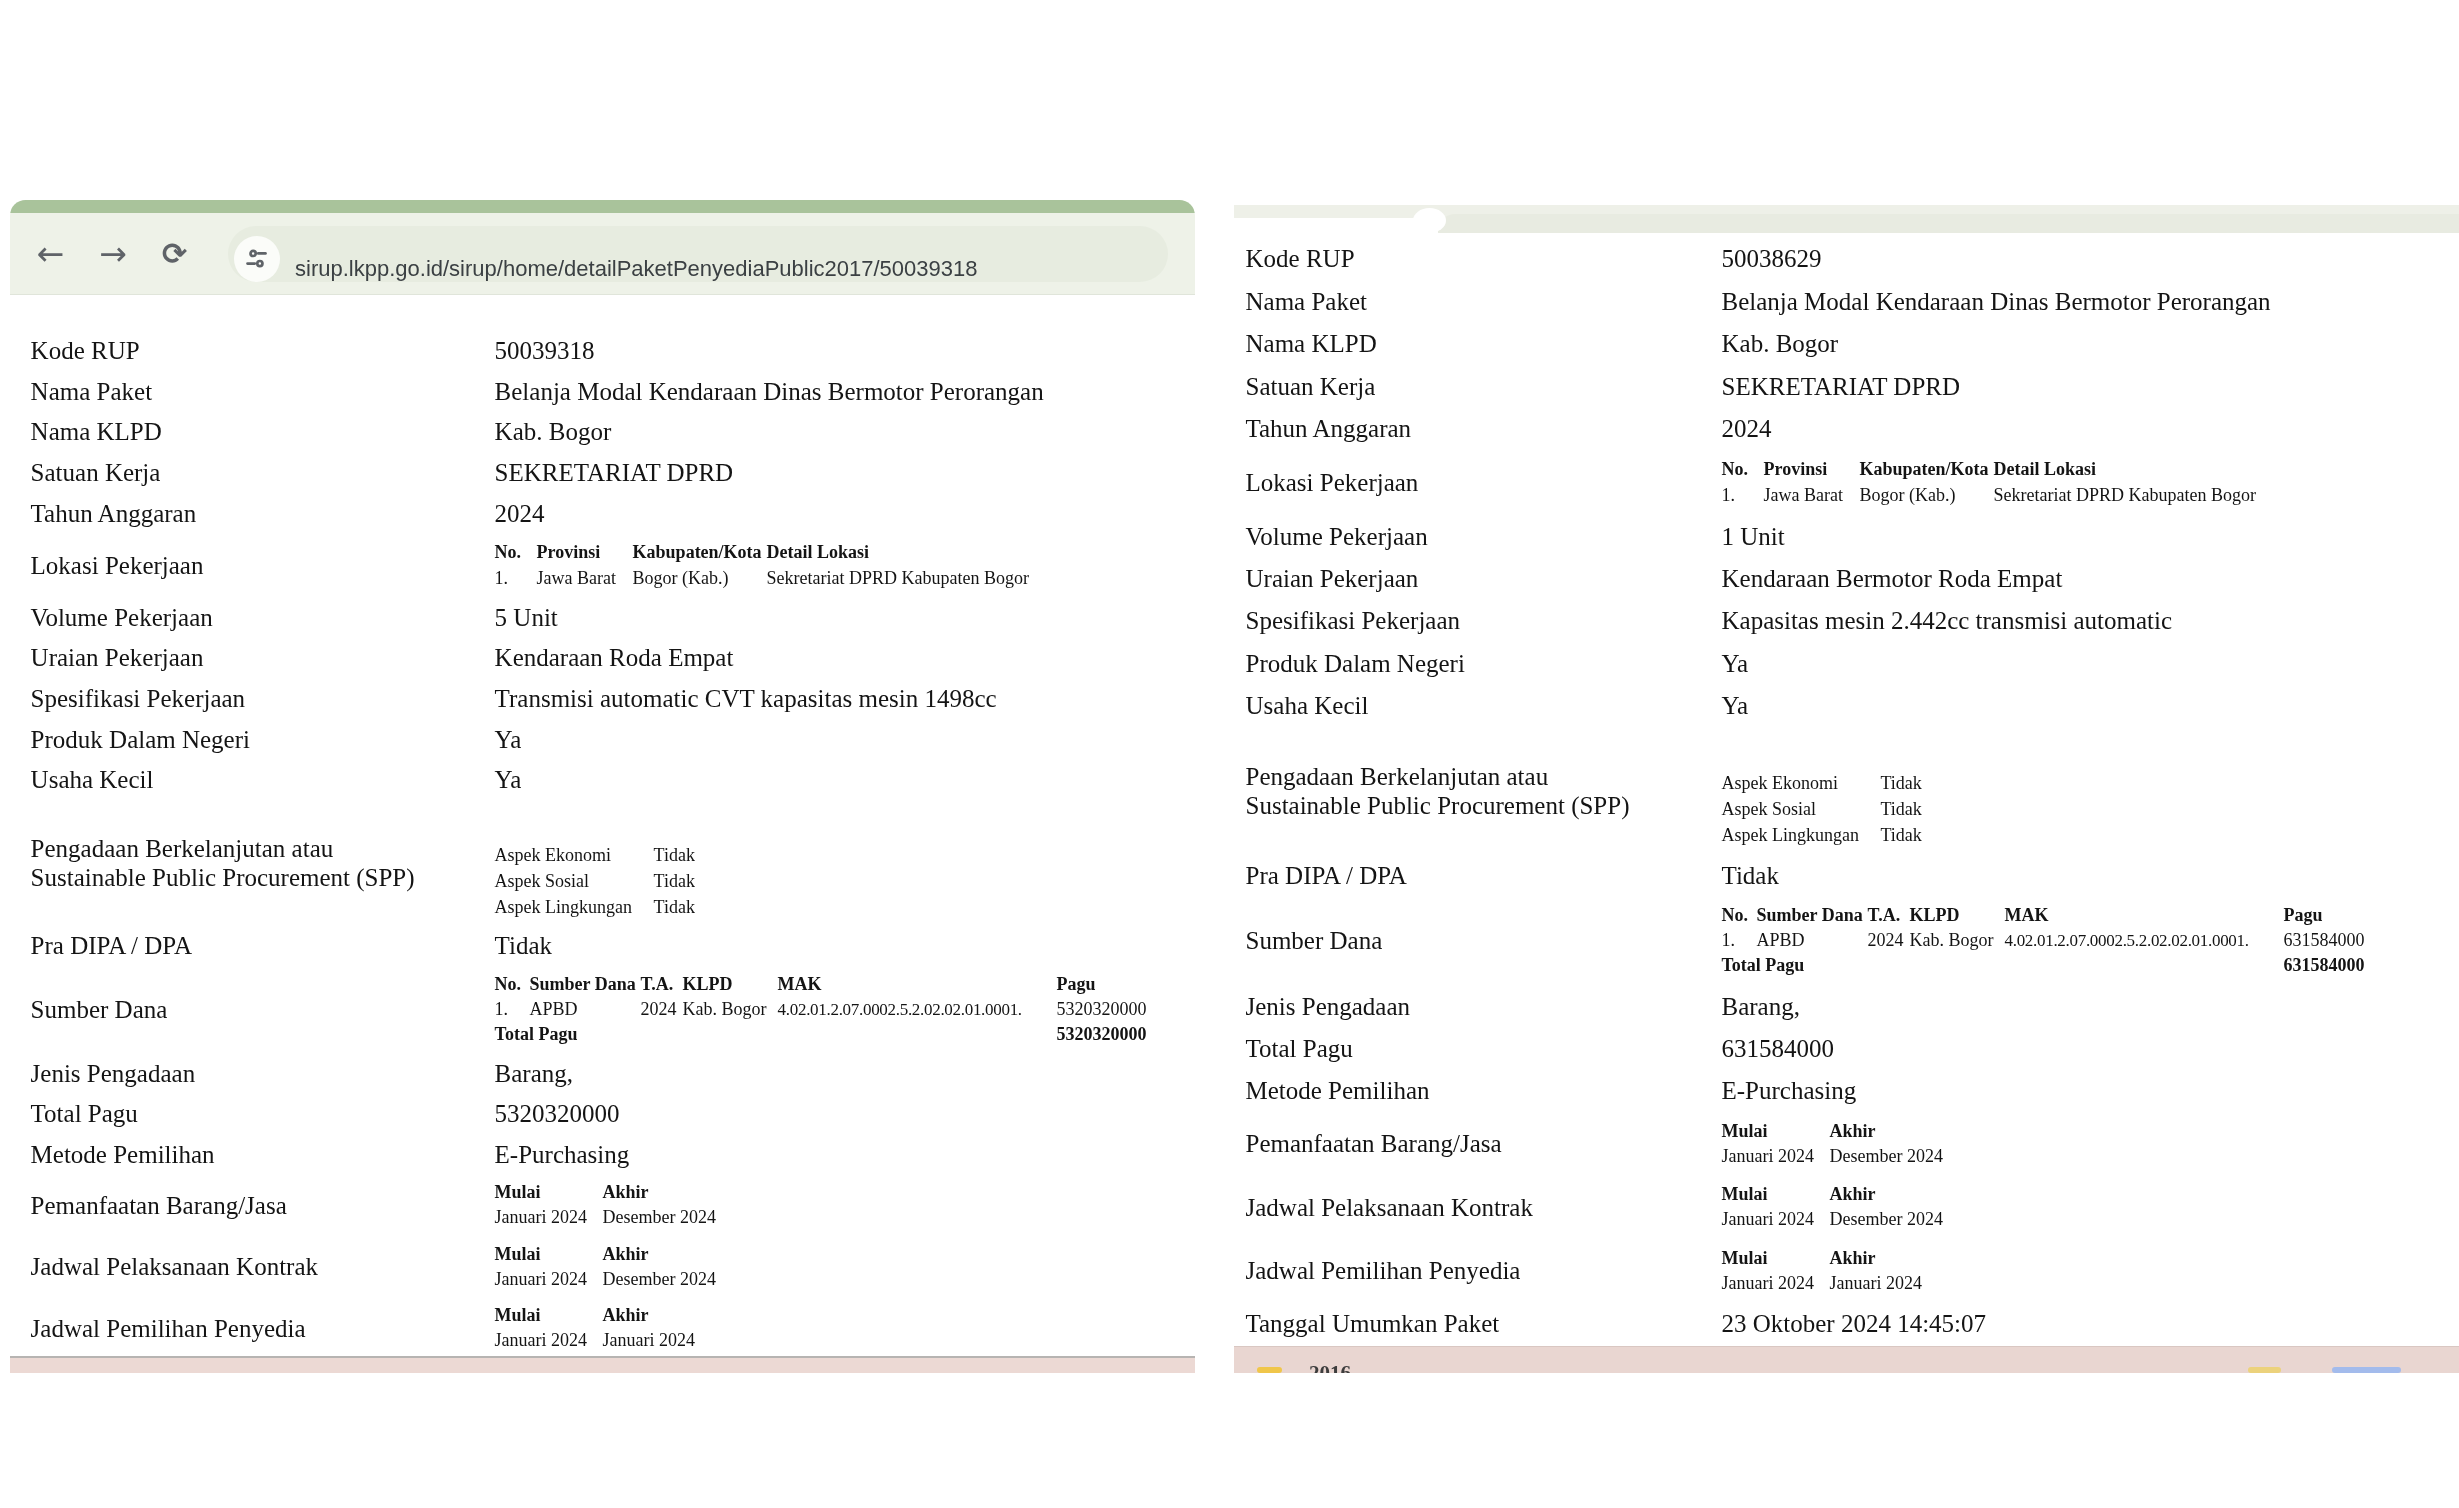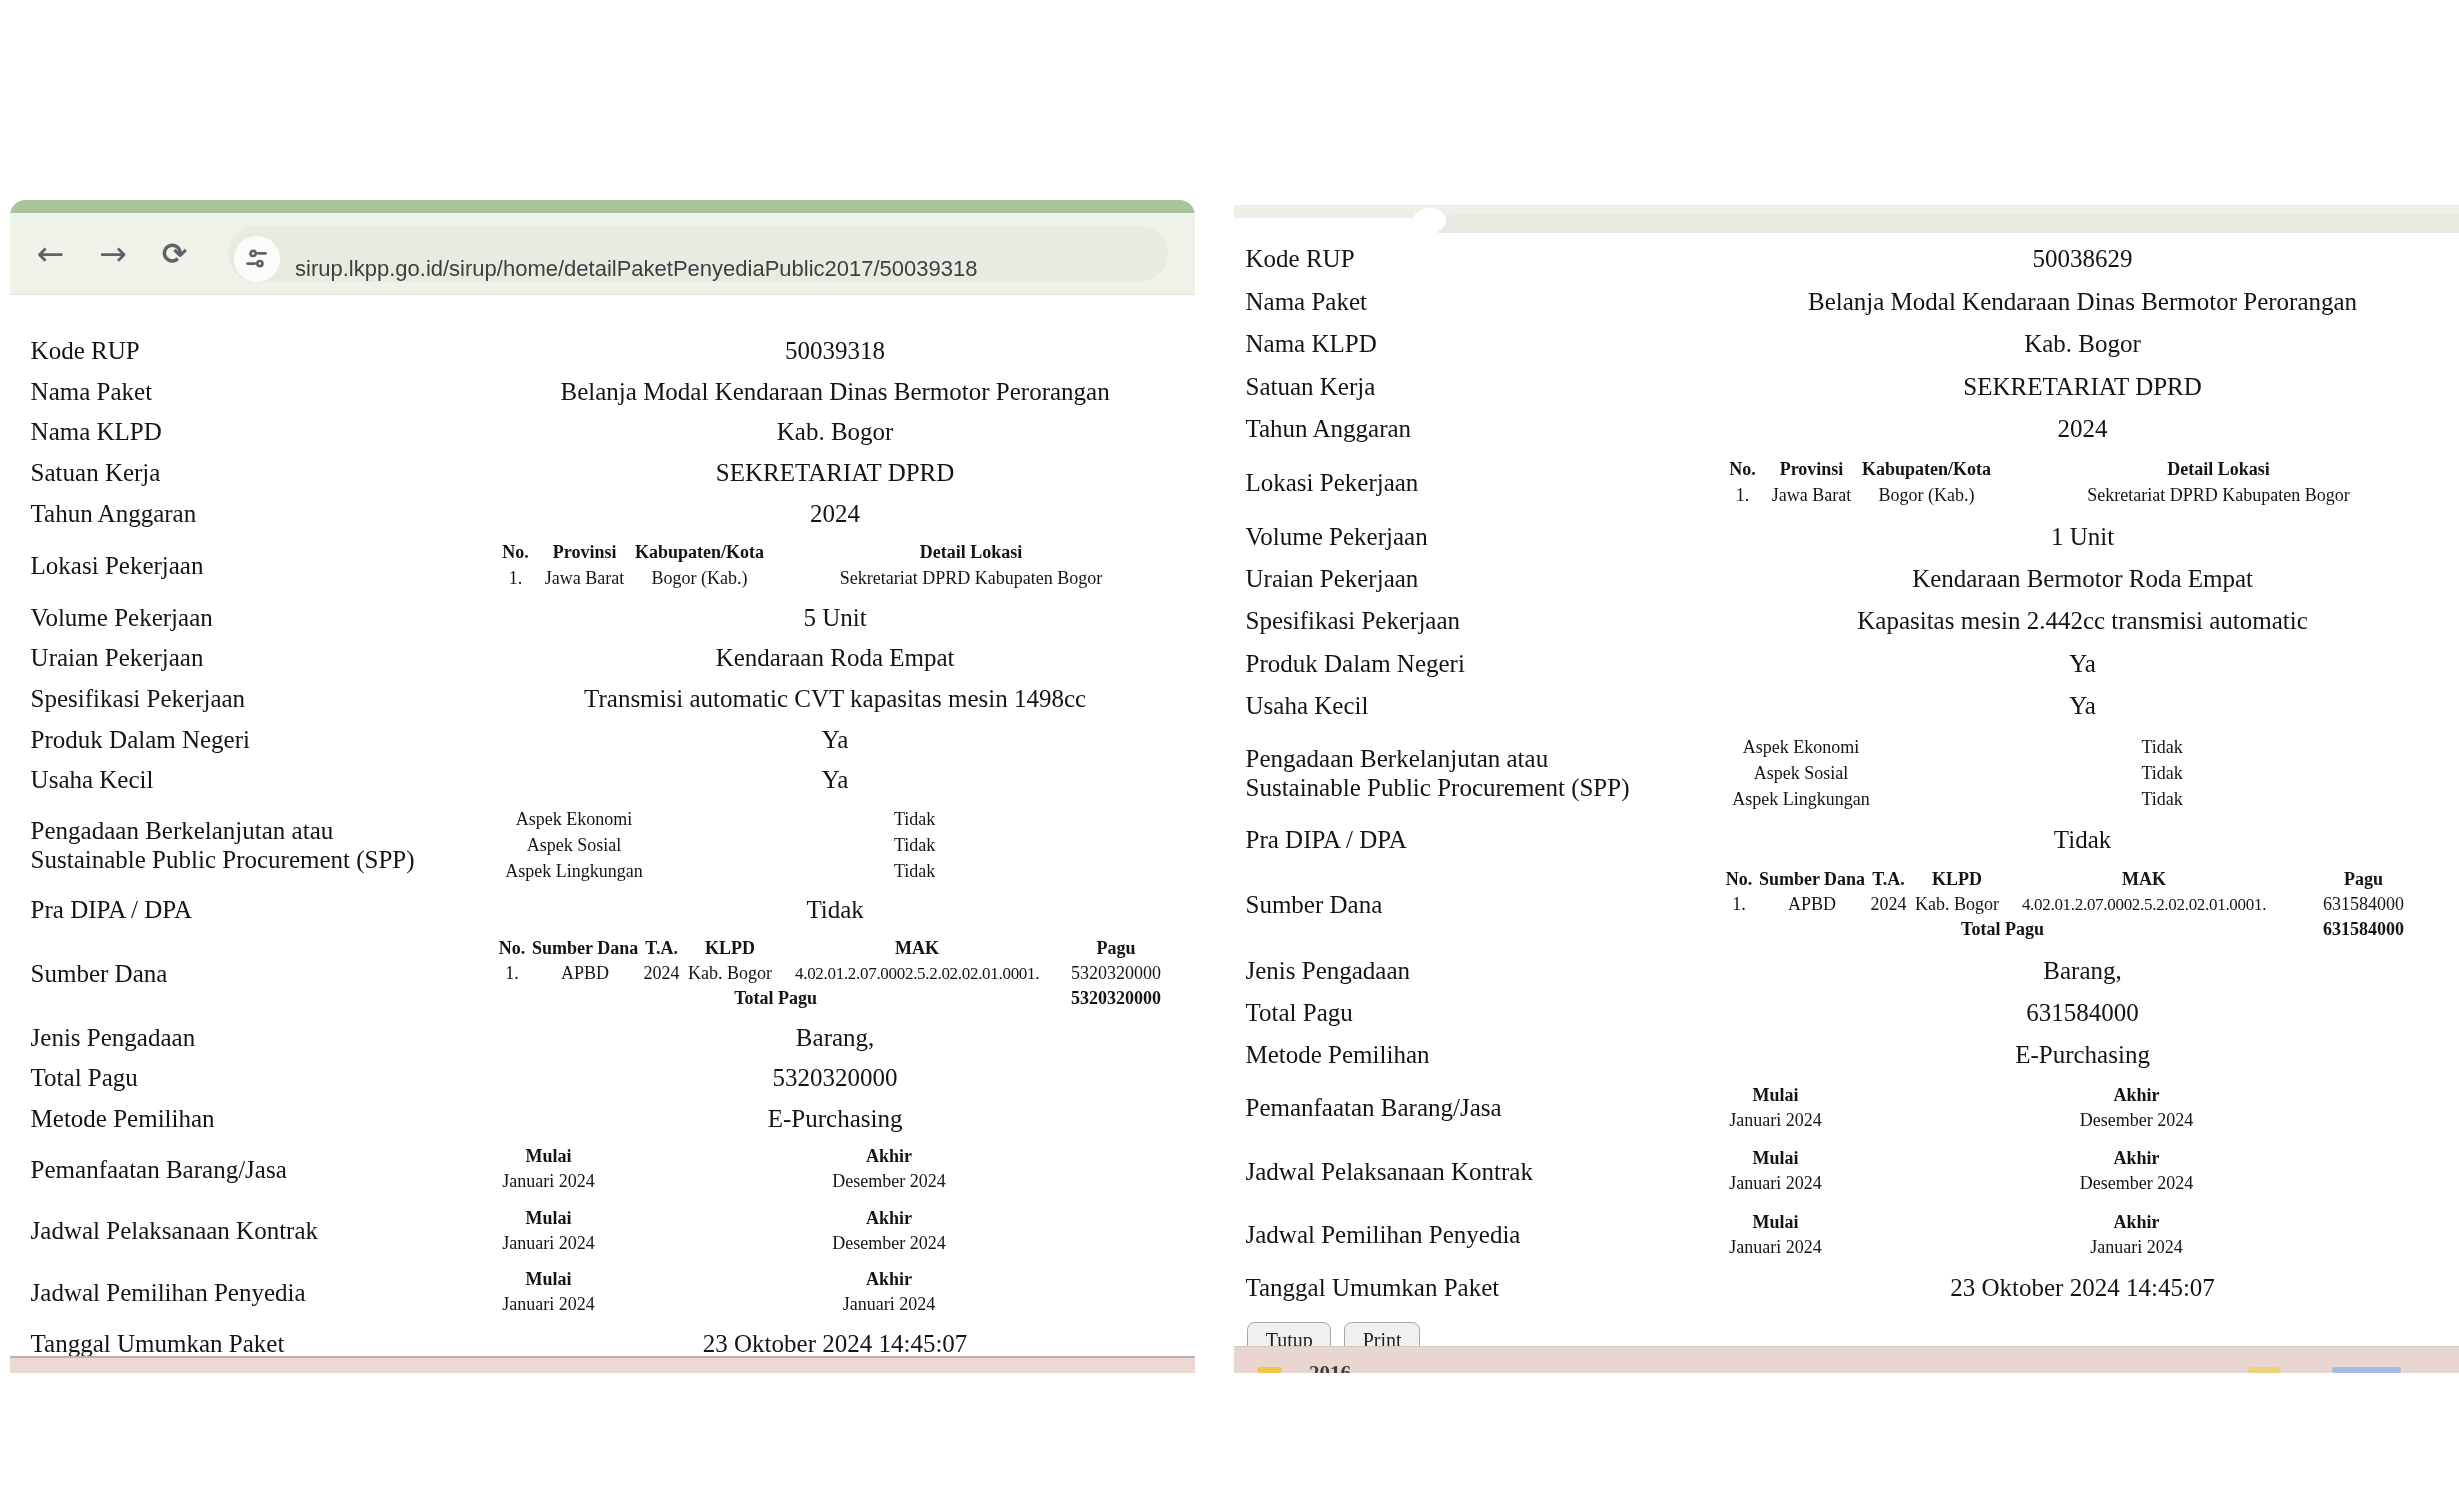--- a/index.html
+++ b/index.html
@@ -32,26 +32,26 @@
   .panel-content{position:relative;}
   .panel-left .panel-content{padding:35px 19px 0 21px;}
   .panel-right .panel-content{padding:3.8px 15.4px 0 11.5px;}
   .frow{display:flex;align-items:flex-start;}
   .panel-left .frow{padding:5.8px 0;}
   .panel-right .frow{padding:6.7px 0;}
   .frow.vcenter{align-items:center;}
   .flabel{font-size:25px;line-height:29px;}
   .panel-left .flabel{flex:0 0 464px;}
   .panel-right .flabel{flex:0 0 476px;}
-  .fvalue{font-size:25px;line-height:29px;flex:1;text-align:center;}
+  .fvalue{font-size:25px;line-height:29px;flex:1;}
 
   .subtable{font-size:18px;line-height:26px;}
   .b{font-weight:bold;}
   .lokasi-grid{display:grid;grid-template-columns:42px 96px 134px auto;}
-  .aspects-grid{display:grid;grid-template-columns:159px auto;font-size:18px;line-height:26px;}
+  .aspects-grid{display:grid;grid-template-columns:159px auto;font-size:18px;line-height:26px;margin-top:36px;}
   .sumber-grid{display:grid;grid-template-columns:35px 111px 42px 95px 279px auto;font-size:18px;line-height:25px;}
   .mak-cell{font-size:17px;letter-spacing:-0.3px;white-space:nowrap;}
   .span5{grid-column:1 / 6;}
   .jadwal-grid{display:grid;grid-template-columns:108px auto;font-size:18px;line-height:25px;}
 
   
   .strip-left{position:absolute;left:0;right:0;bottom:0;height:15.4px;background:#ecd9d4;
               border-top:2.9px solid #b7b4b2;z-index:4;}
   .strip-right{position:absolute;left:0;right:0;bottom:0;height:26px;background:#e9d6d1;
                border-top:1px solid #d9c7c2;z-index:4;overflow:hidden;}

